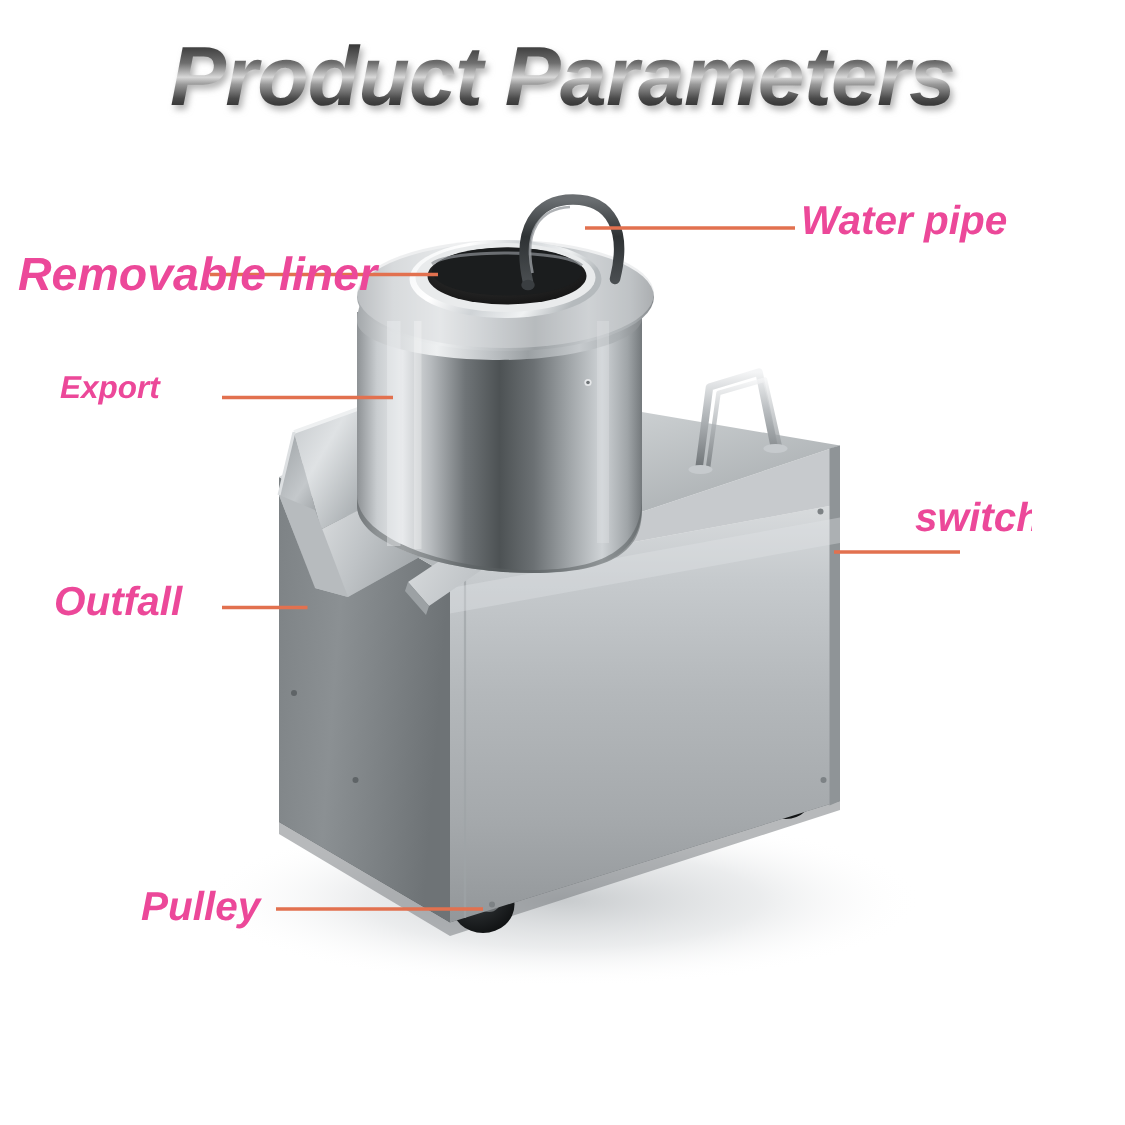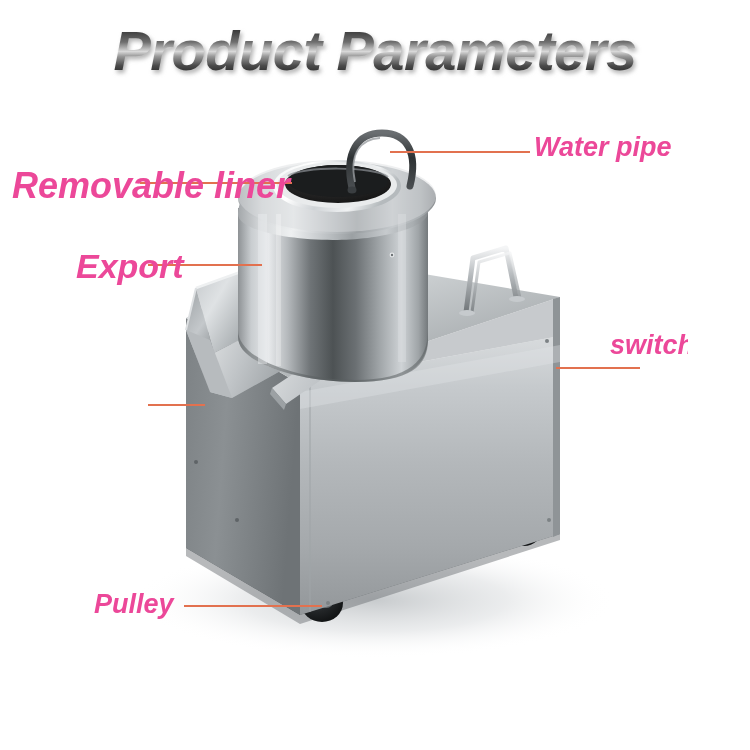--- a/index.html
+++ b/index.html
@@ -59,22 +59,22 @@
   
   .label {
     position: absolute;
     font-style: italic;
     font-weight: bold;
     color: #ec4899;
     white-space: nowrap;
     user-select: none;
   }
   #lbl-water-pipe   { left: 534px; top: 132px; font-size: 27px; }
-  #lbl-removable    { left: 12px;  top: 165px; font-size: 36px; }
-  #lbl-export       { left: 40px;  top: 247px; font-size: 34px; margin-left: 36px; }
+  #lbl-removable    { left: 12px;  top: 165px; font-size: 31px; }
+  #lbl-export       { left: 40px;  top: 247px; font-size: 21px; }
   #lbl-outfall      { left: 36px;  top: 386px; font-size: 27px; }
   #lbl-waterproof   { left: 582px; top: 330px; font-size: 27px; line-height: 1.0; }
   #lbl-waterproof .l2 { display: block; margin-left: 28px; margin-top: 2px; }
   #lbl-pulley       { left: 94px;  top: 589px; font-size: 27px; }
 </style>
 </head>
 <body>
 
 <div id="stage">
 
@@ -342,20 +342,21 @@
       <line x1="184" y1="606" x2="322" y2="606"></line>
     </g>
   </svg>
 
   <div class="label" id="lbl-water-pipe">Water pipe</div>
 
   <div class="label" id="lbl-removable">Removable liner</div>
 
   <div class="label" id="lbl-export">Export</div>
 
+  <div class="label" id="lbl-outfall">Outfall</div>
 
   <div class="label" id="lbl-waterproof">
     <span class="l2">switch</span>
   </div>
 
   <div class="label" id="lbl-pulley">Pulley</div>
 
 </div>
 
 </body></html>

